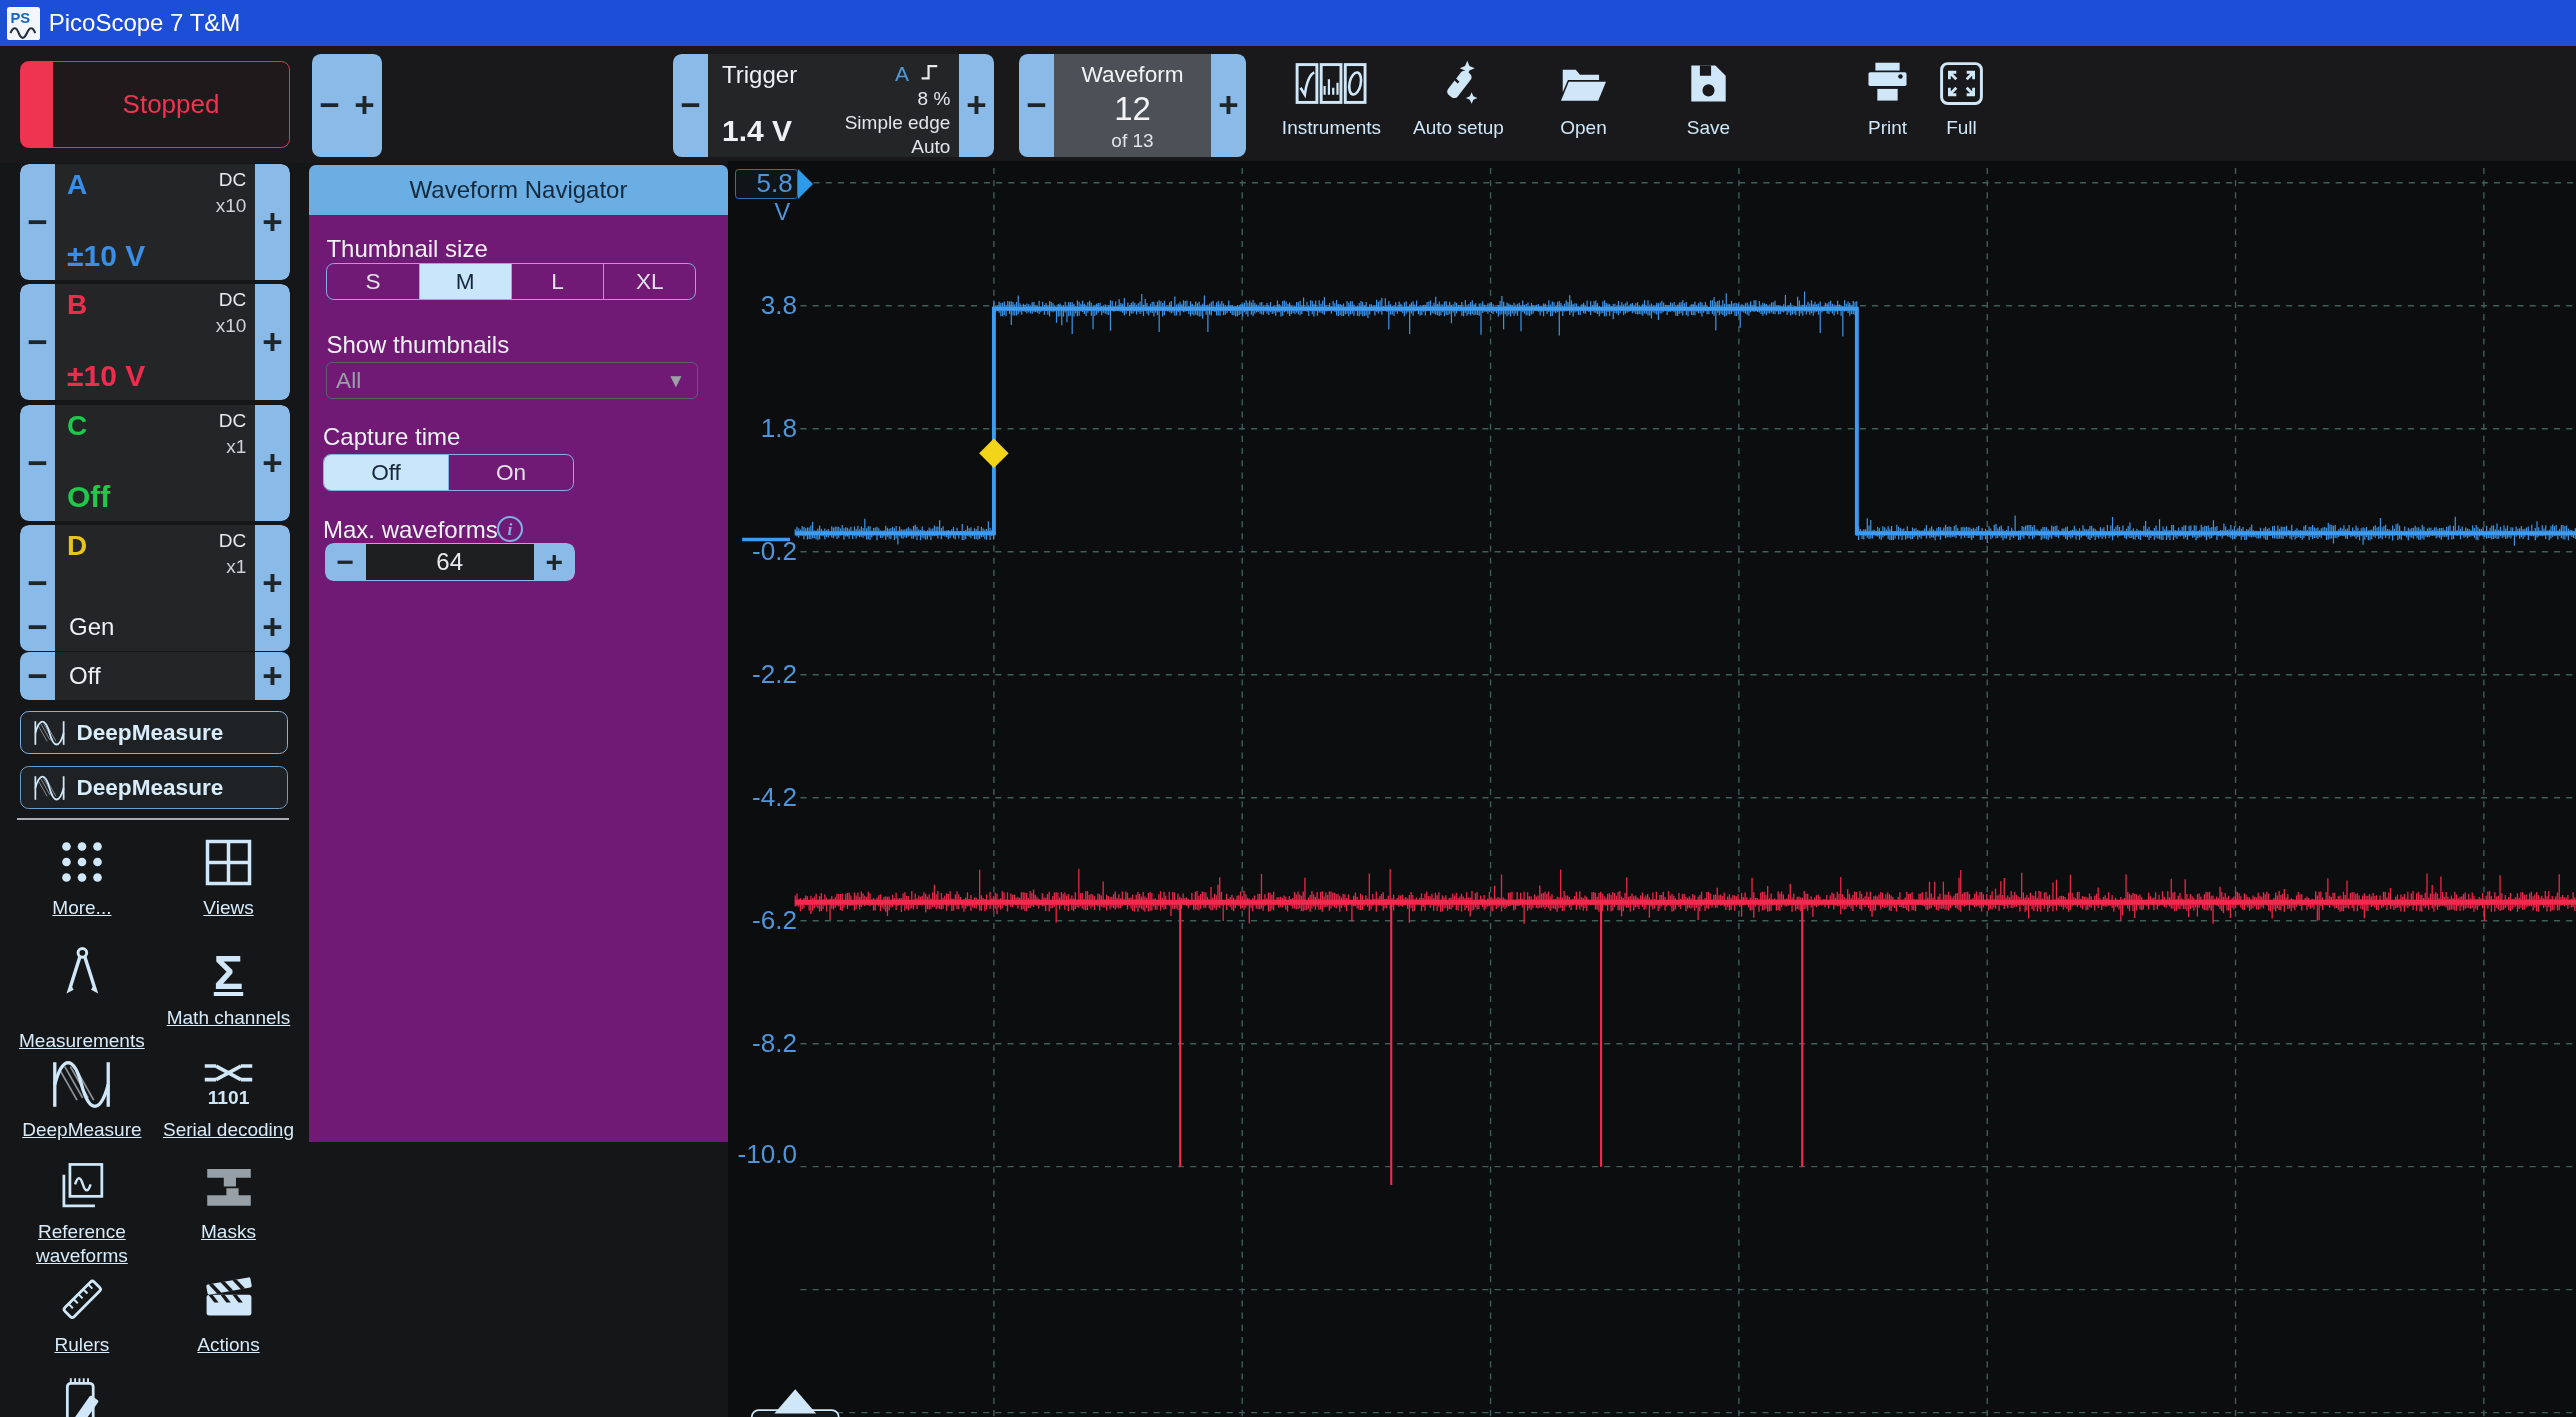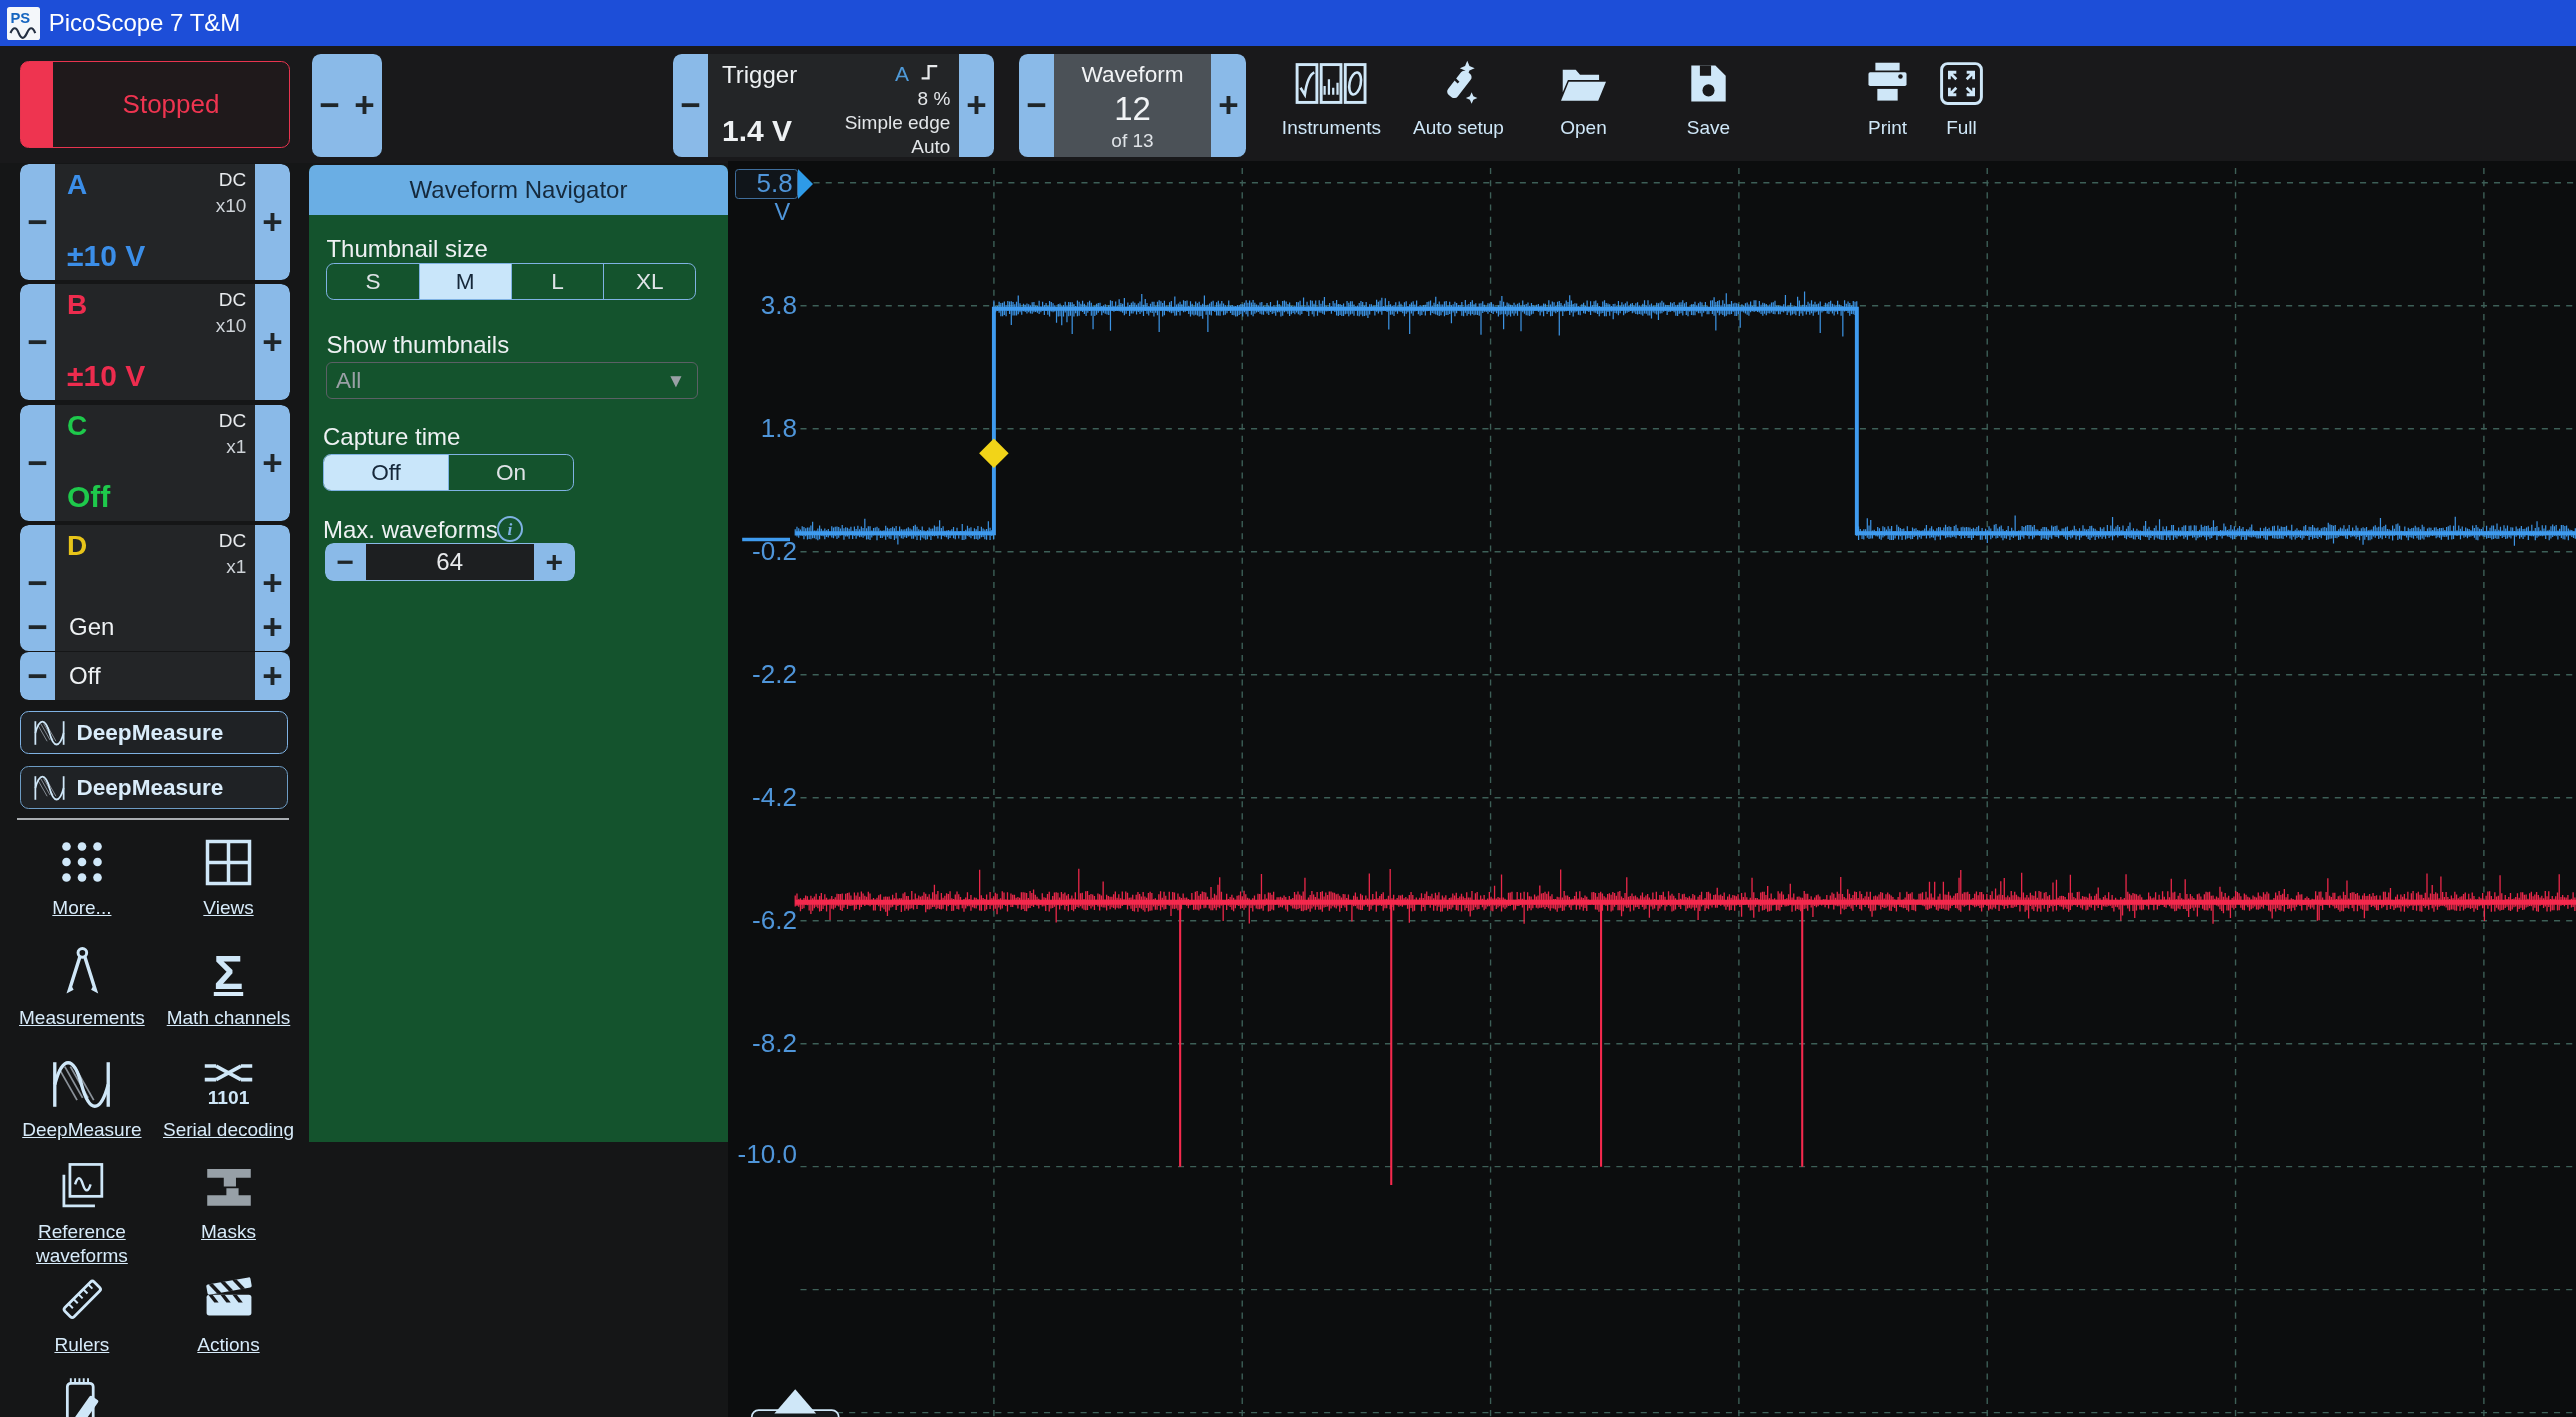--- a/index.html
+++ b/index.html
@@ -48,21 +48,21 @@
   .gen-row .ch-body{display:flex;align-items:center;}
   .gen-label{font-size:24px;color:#eef1f3;margin-left:14px;}
   .dm-btn{position:absolute;left:20px;width:268px;height:43px;border:1.7px solid #7fb2e3;border-radius:8.7px;
     background:#1f2225;display:flex;align-items:center;box-sizing:border-box;cursor:pointer;}
   .dm-btn .dm-label{color:#d9ecfa;font-size:22.6px;font-weight:bold;margin-left:10.4px;}
   #sidebar-divider{left:17.4px;top:818px;width:272px;height:1.7px;background:#c3c8cd;opacity:.85;}
   .grid-item{position:absolute;width:143px;display:flex;flex-direction:column;align-items:center;color:#d7ebfa;cursor:pointer;text-decoration:underline;}
   .grid-item .gicon{height:56px;display:flex;align-items:flex-end;justify-content:center;}
   .grid-item .glabel{font-size:19px;margin-top:8.7px;text-align:center;line-height:24px;}
   
-  #navigator{left:309px;top:165px;width:419px;height:977px;background:#14532d;border-radius:7px 7px 0 0;}
+  #navigator{left:309px;top:165px;width:419px;height:977px;background:#701a75;border-radius:7px 7px 0 0;}
   #nav-header{position:absolute;left:0;top:0;width:100%;height:50px;background:#6aaee4;border-radius:7px 7px 0 0;
     display:flex;align-items:center;justify-content:center;color:#15293c;font-size:24px;}
   .nav-label{position:absolute;left:17.4px;font-size:24px;color:#eef1f3;}
   #seg-sizes{position:absolute;left:17.4px;top:98px;width:370px;height:37px;border:1.7px solid #7fb2e3;border-radius:7.8px;
     display:flex;overflow:hidden;box-sizing:border-box;}
   .seg{flex:1;display:flex;align-items:center;justify-content:center;font-size:22.6px;color:#dfe3e7;
     border-right:1.7px solid #7fb2e3;cursor:pointer;}
   .seg:last-child{border-right:none;}
   .seg.selected{background:#c9e6fa;color:#16283a;}
   #thumb-dropdown{position:absolute;left:17.4px;top:197px;width:372px;height:37px;border:1.7px solid #5b6065;border-radius:6px;
@@ -339,21 +339,21 @@
 <div class="grid-item" style="left:157px;top:831px;">
   <span class="gicon">
     <svg width="49" height="49" viewBox="0 0 56 56">
       <rect x="4" y="4" width="48" height="48" fill="none" stroke="#cfe7f8" stroke-width="4"></rect>
       <line x1="28" y1="4" x2="28" y2="52" stroke="#cfe7f8" stroke-width="4"></line>
       <line x1="4" y1="28" x2="52" y2="28" stroke="#cfe7f8" stroke-width="4"></line>
     </svg>
   </span>
   <span class="glabel">Views</span>
 </div>
-<div class="grid-item" style="left:10.4px;top:941px;">
+<div class="grid-item" style="left:10.4px;top:941px;gap:23px;">
   <span class="gicon">
     <svg width="45" height="52" viewBox="0 0 52 60">
       <g stroke="#cfe7f8" fill="none">
         <circle cx="27" cy="9" r="5" stroke-width="3.4"></circle>
         <path d="M24 14 L12 52 l4 -2" stroke-width="4"></path>
         <path d="M30 14 L42 52 l-4 -2" stroke-width="4"></path>
       </g>
     </svg>
   </span>
   <span class="glabel">Measurements</span>

